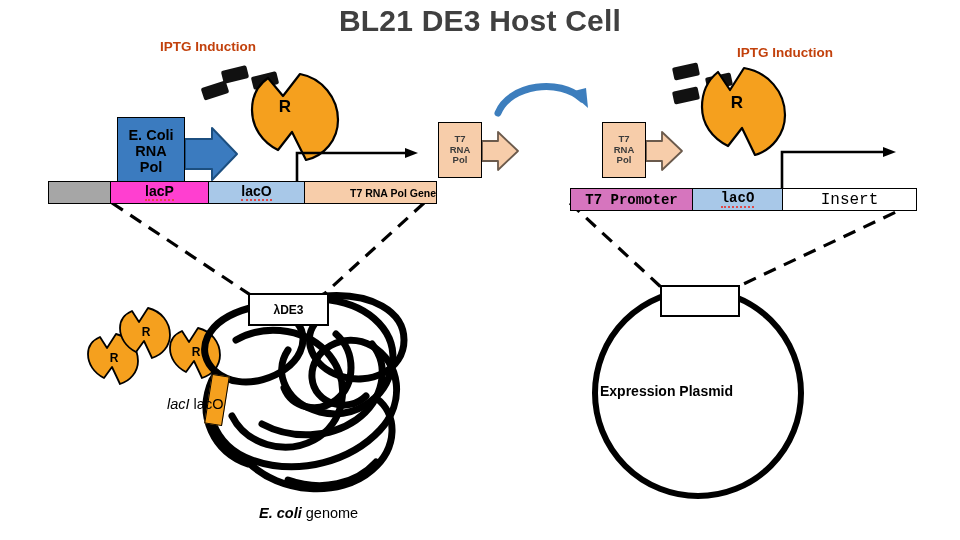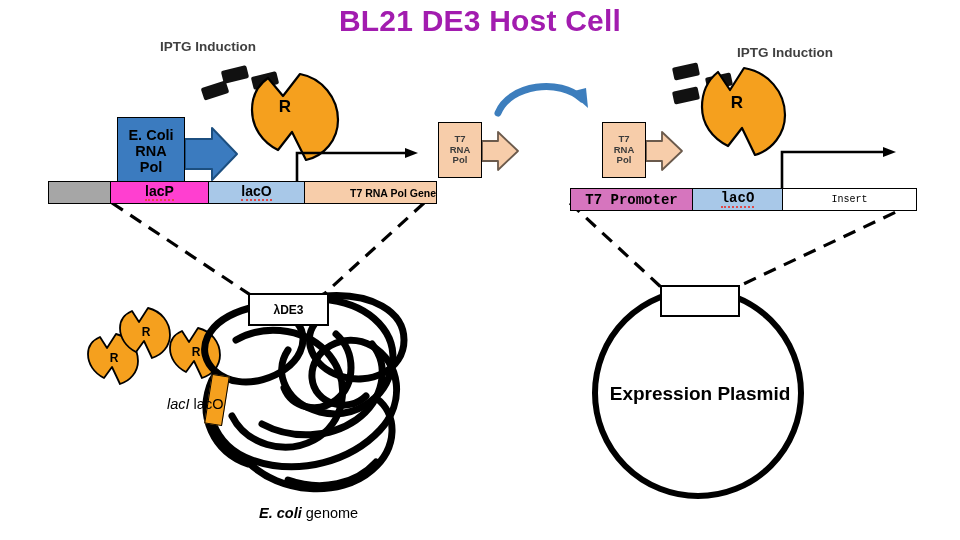--- a/index.html
+++ b/index.html
@@ -4,34 +4,34 @@
 <style>
   html,body{margin:0;padding:0;background:#ffffff;}
   body{width:960px;height:540px;overflow:hidden;
        font-family:"Liberation Sans","DejaVu Sans",sans-serif;color:#000;}
   #stage{position:relative;width:960px;height:540px;background:#fff;}
 
   .abs{position:absolute;}
 
   
   #title{left:0;top:4px;width:960px;text-align:center;
-         font-size:30px;font-weight:bold;letter-spacing:.2px;color:#a21caf;}
-
-  
-  .lbl{font-size:13.5px;font-weight:bold;color:#404040;white-space:nowrap;}
+         font-size:30px;font-weight:bold;letter-spacing:.2px;color:#404040;}
+
+  
+  .lbl{font-size:13.5px;font-weight:bold;color:#c2410c;white-space:nowrap;}
 
   
   .construct{display:flex;align-items:stretch;height:23px;border:1px solid #000;
              box-sizing:border-box;background:#fff;}
   .seg{border-right:1px solid #000;box-sizing:border-box;display:flex;
        align-items:center;justify-content:center;
        font-size:14px;font-weight:bold;color:#000;white-space:nowrap;}
   .seg:last-child{border-right:none;}
   .seg.small{font-size:10.5px;font-weight:bold;}
-  .seg.plain{font-weight:normal;font-size:10px;}
+  .seg.plain{font-weight:normal;font-size:16px;}
   .underdot{border-bottom:2px dotted #e04a4a;padding-bottom:0px;line-height:1.05;}
 
   
   .polbox{box-sizing:border-box;border:1px solid #000;display:flex;flex-direction:column;
           align-items:center;justify-content:center;line-height:1.12;}
   #ecolipol{left:117px;top:117px;width:68px;height:68px;background:#3b7bbf;
             font-size:14.5px;font-weight:bold;color:#000;}
   #t7polA{left:438px;top:122px;width:44px;height:56px;background:#f7cdaa;
           font-size:9.5px;font-weight:bold;color:#3b3b3b;}
   #t7polB{left:602px;top:122px;width:44px;height:56px;background:#f7cdaa;
@@ -39,22 +39,22 @@
 
   
   .iptg{background:#111;border-radius:2px;}
 
   
   #lambdabox{left:248px;top:293px;width:77px;height:29px;border:2px solid #000;
              background:#fff;display:flex;align-items:center;justify-content:center;
              font-size:12px;font-weight:bold;}
   #plasmidbox{left:660px;top:285px;width:76px;height:28px;border:2px solid #000;
               background:#fff;z-index:5;}
-  #plasmidlabel{left:600px;top:383px;width:200px;text-align:center;
-                font-size:19px;font-weight:bold;}
+  #plasmidlabel{left:600px;top:383px;width:200px;text-align:left;
+                font-size:14px;font-weight:bold;}
   #genomelabel{left:220px;top:505px;width:200px;font-size:14.5px;}
   #lacilabel{left:128px;top:396px;font-size:14.5px;}
   .ital{font-style:italic;margin-left:39px;}
   #lacigene{left:208px;top:375px;width:16px;height:48px;background:#F5A01E;
             border:1.5px solid #000;transform:rotate(9deg);}
 
   svg{position:absolute;left:0;top:0;overflow:visible;}
 </style>
 </head>
 <body>

